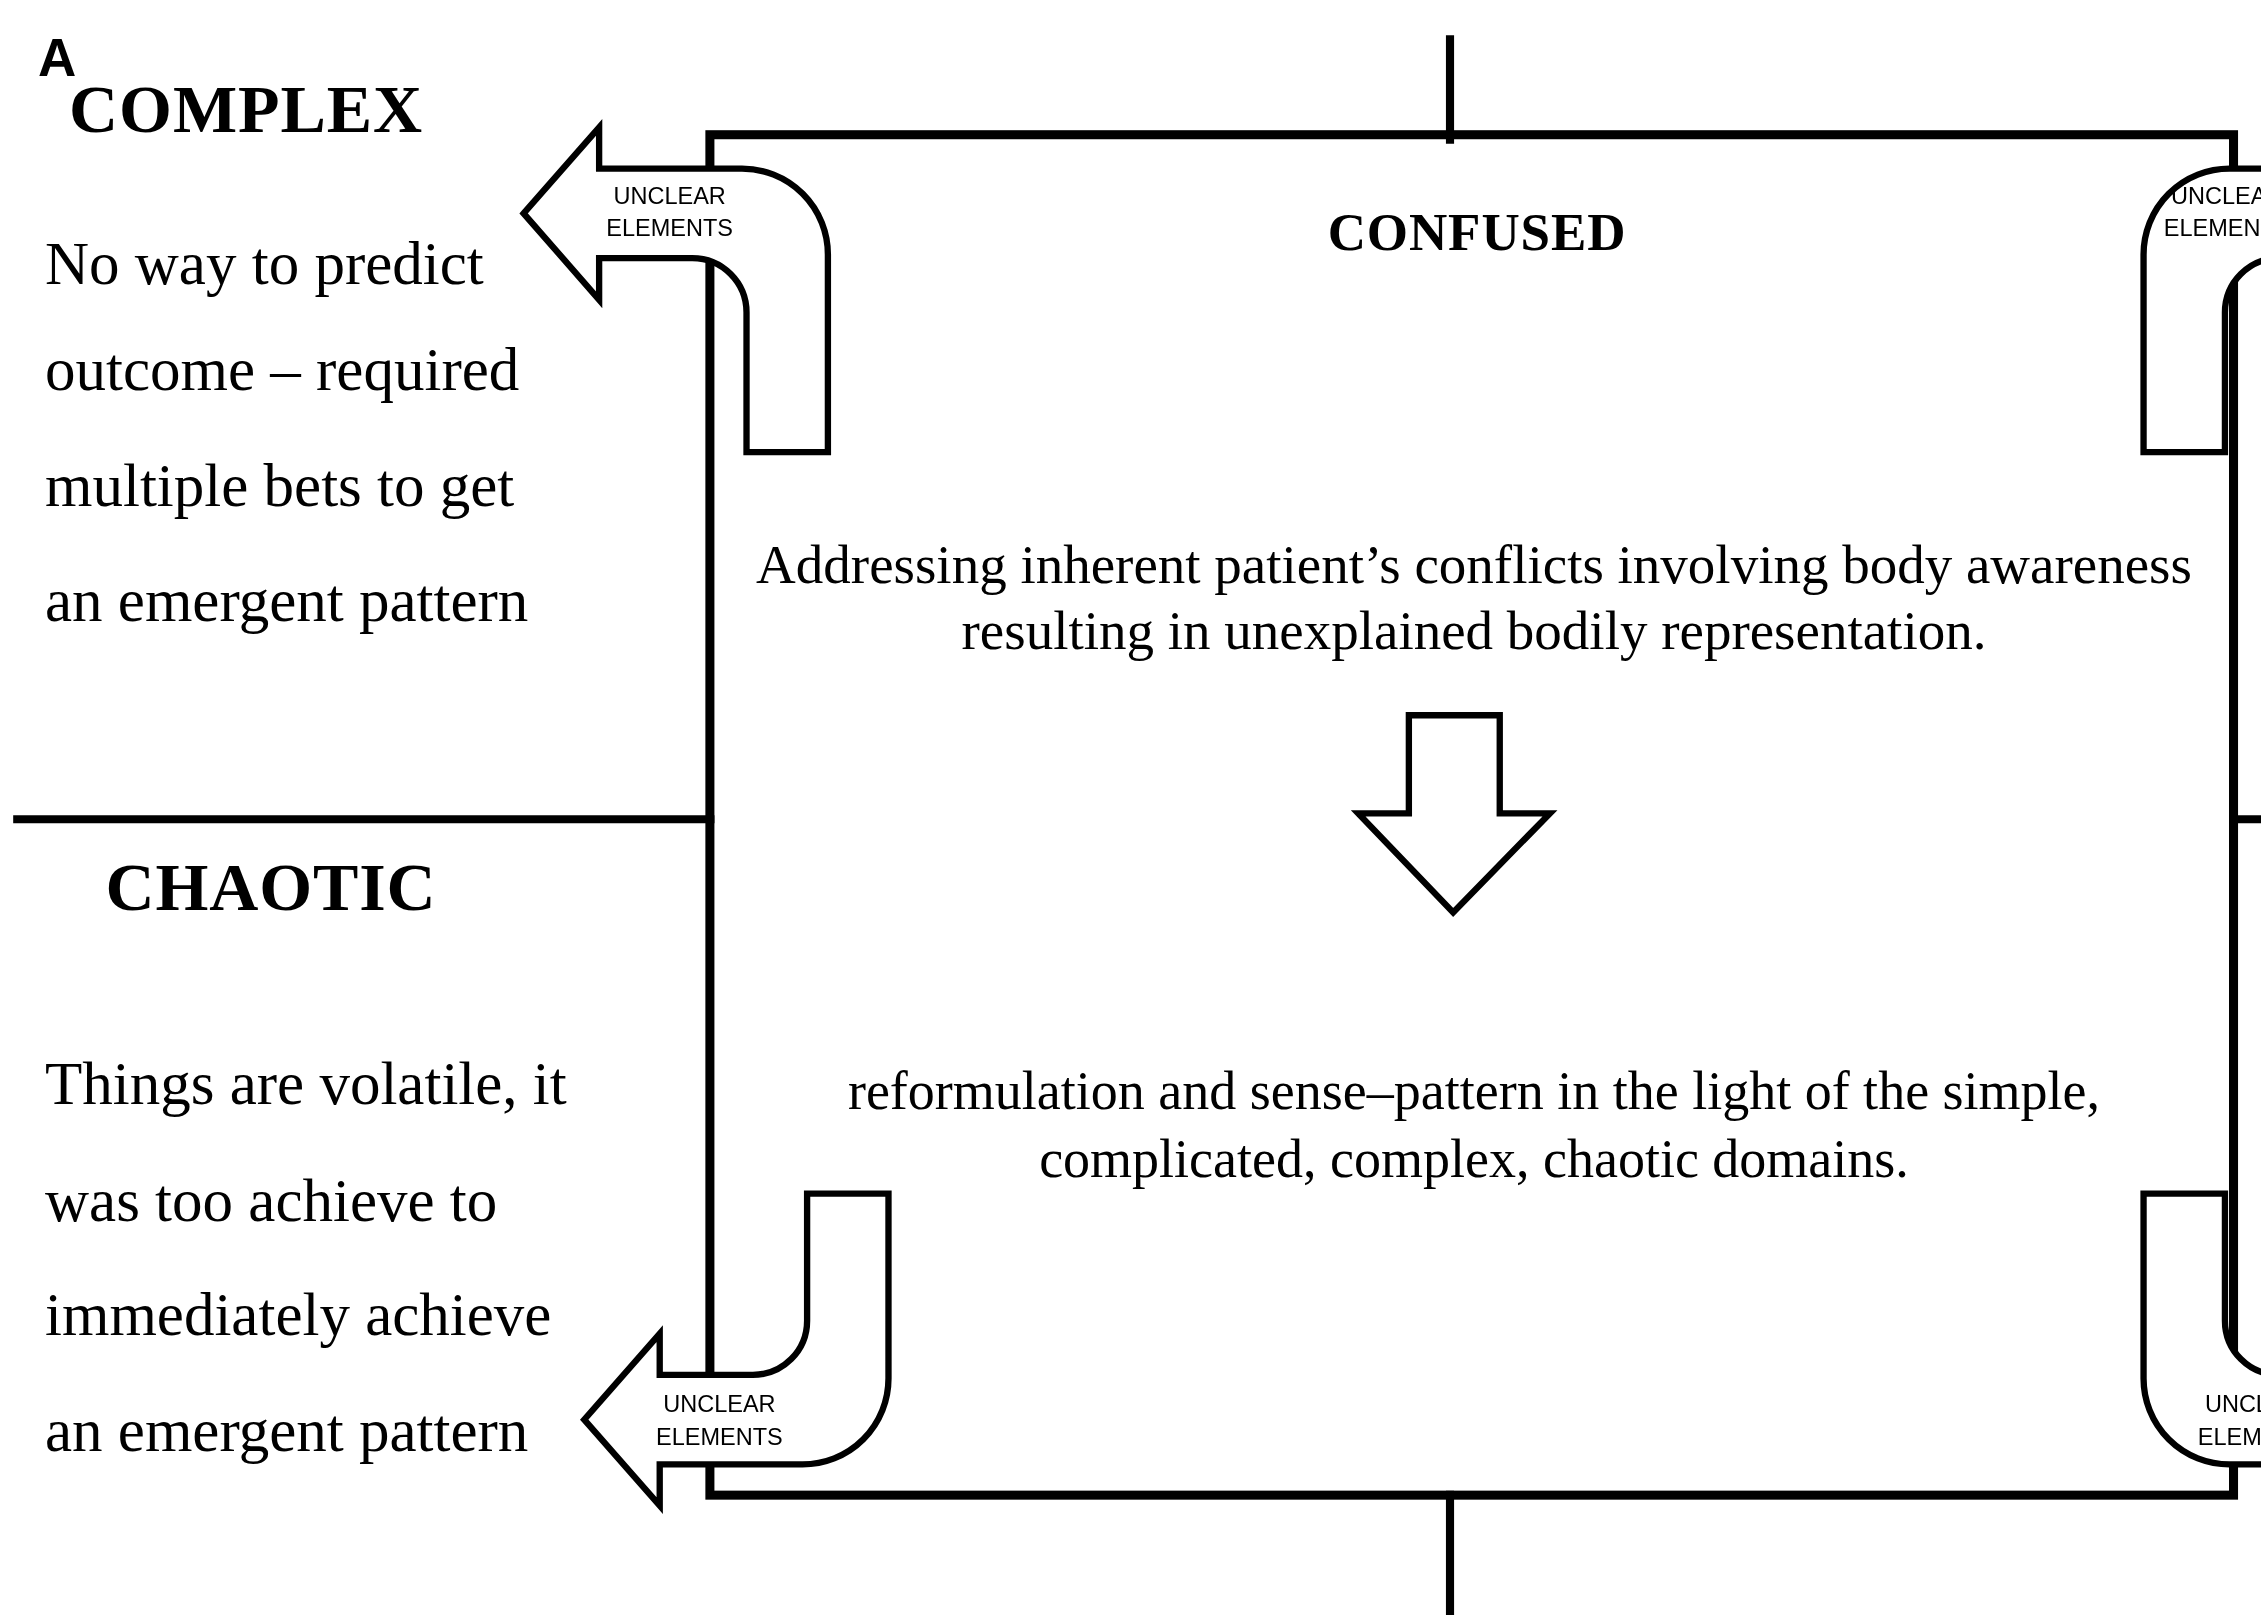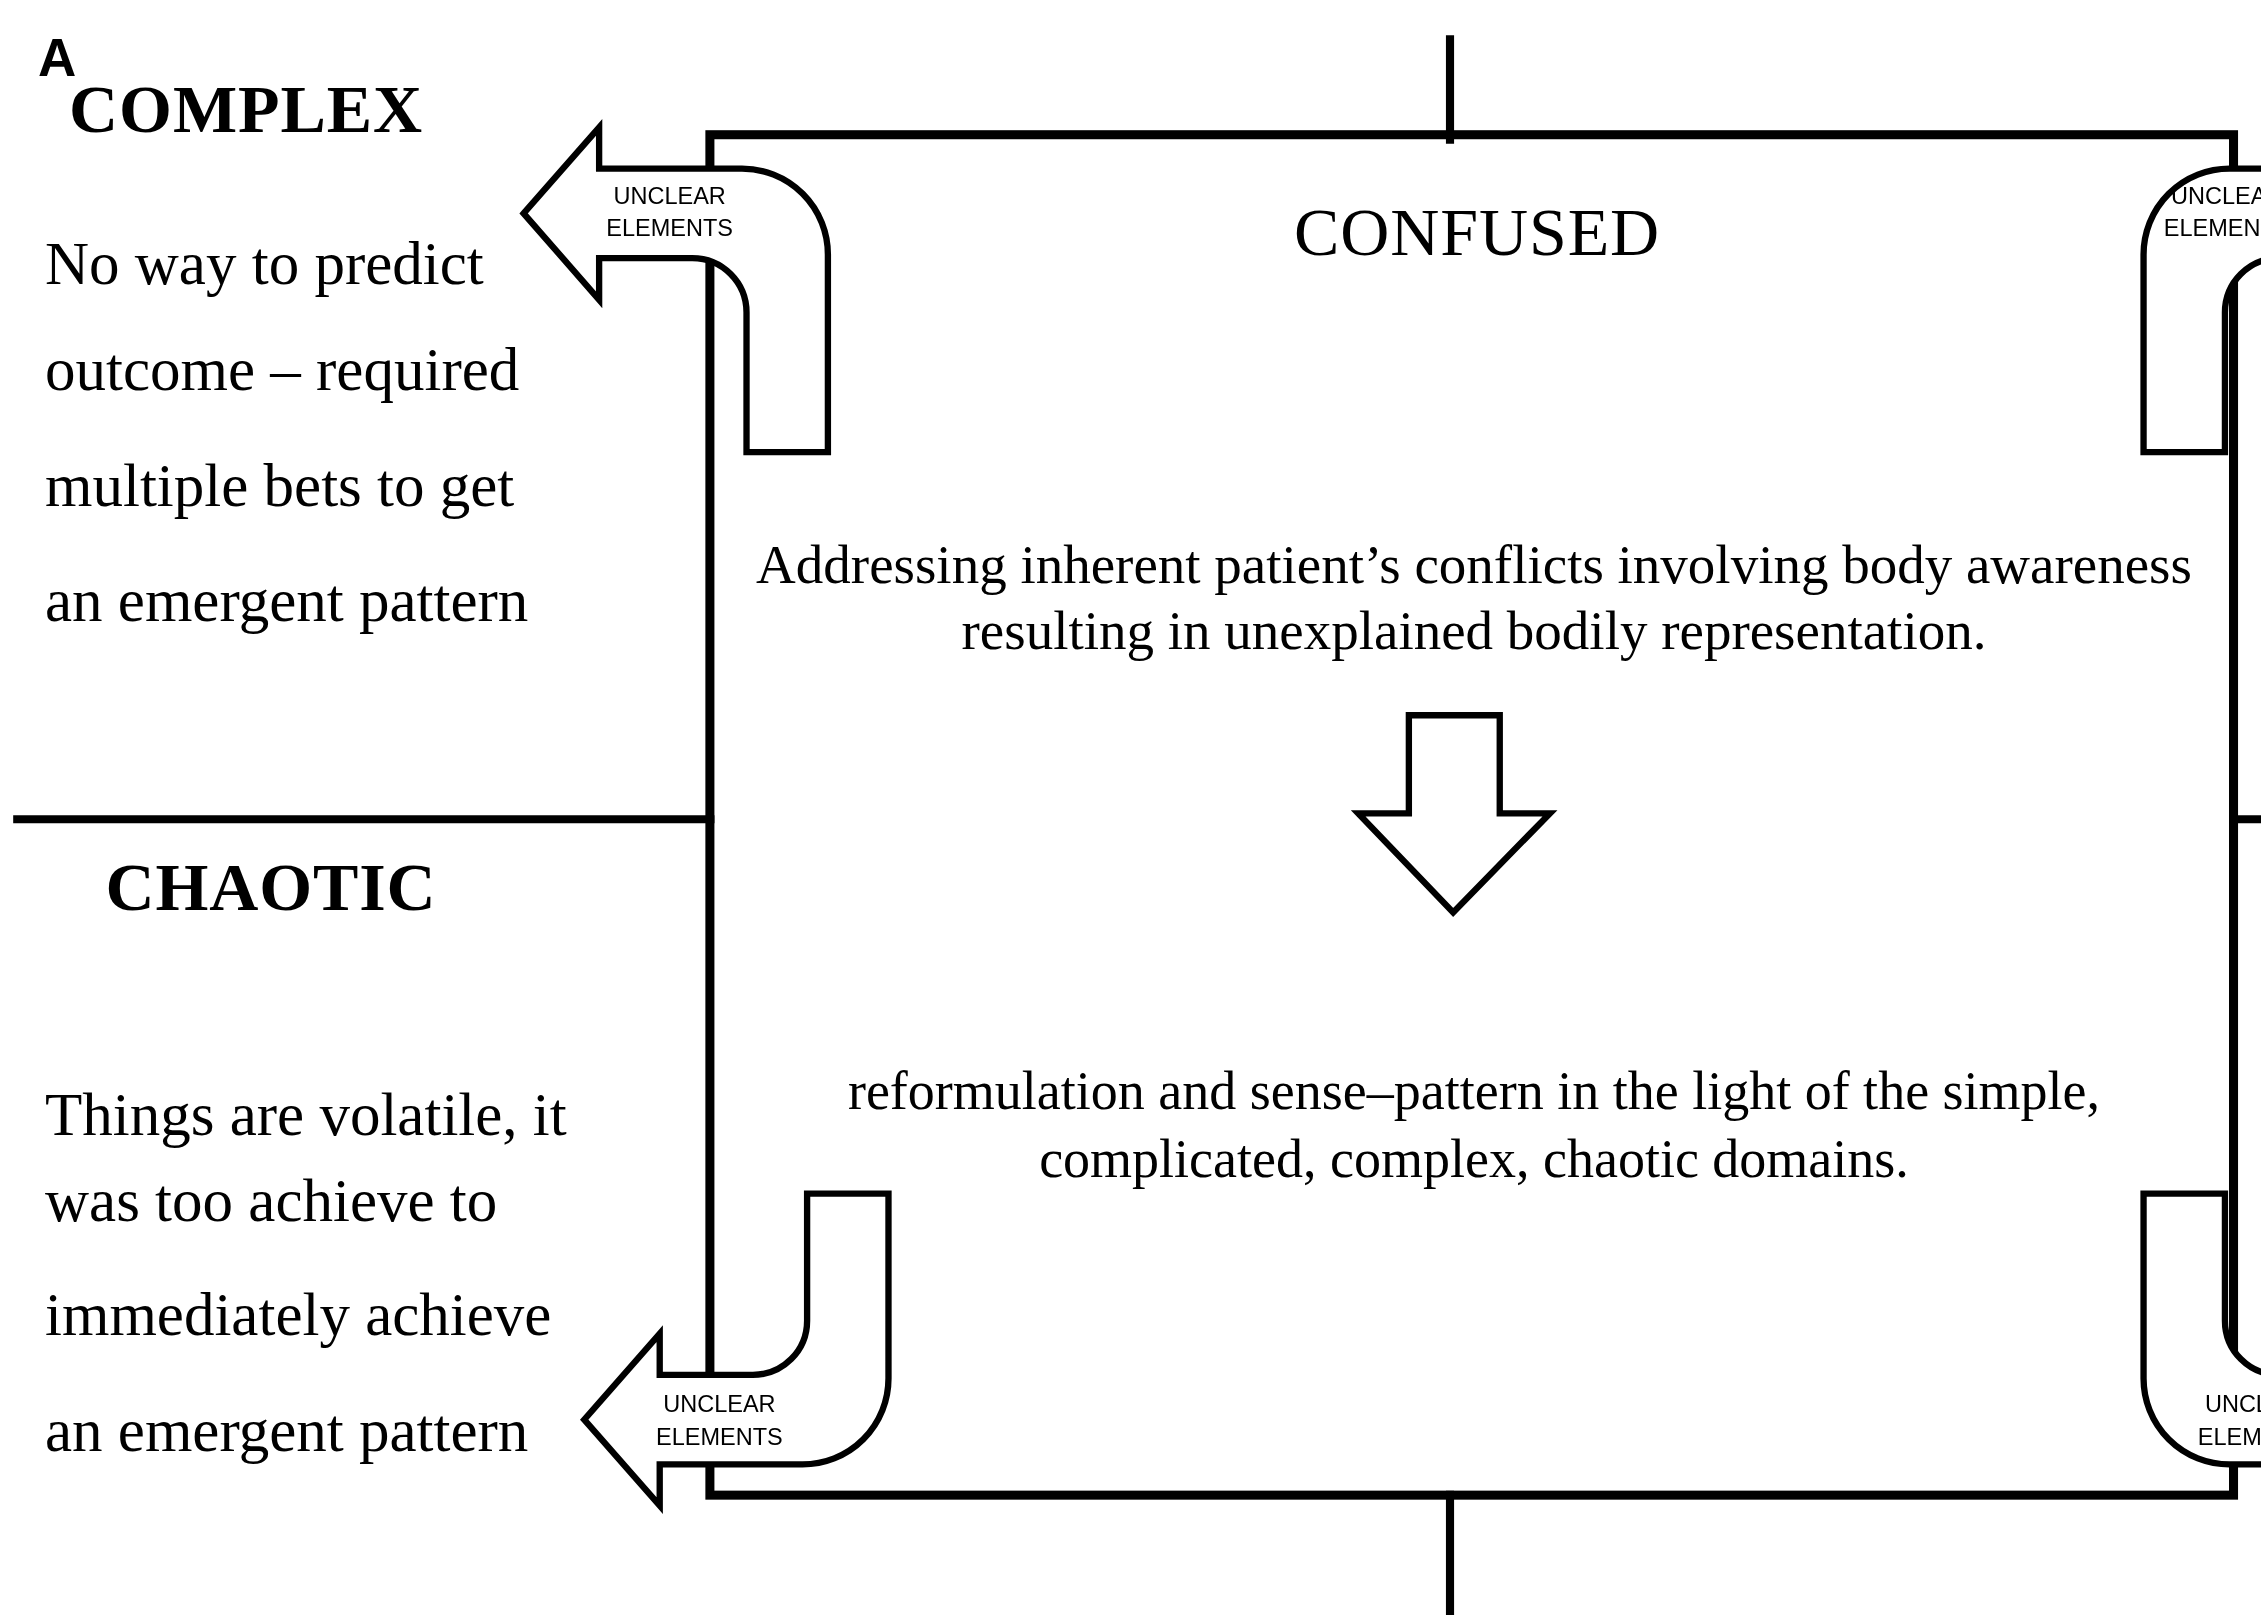--- a/index.html
+++ b/index.html
@@ -24,21 +24,21 @@
     position:absolute;left:38px;top:27px;
     font-family:"Liberation Sans", sans-serif;
     font-weight:bold;font-size:53px;
   }
   .pline{
     position:absolute;
     font-size:61px;
     height:72px;line-height:72px;
     white-space:nowrap;
   }
-  .c-hdr{position:absolute;transform:translate(-50%,-50%);font-weight:normal;font-size:68px;letter-spacing:0.9px;}
+  .c-hdr{position:absolute;transform:translate(-50%,-50%);font-weight:bold;font-size:53px;letter-spacing:0.9px;}
   .cpara{
     position:absolute;
     transform:translateX(-50%);
     text-align:center;
     white-space:nowrap;
   }
   #center-para1{left:1474px;top:532px;font-size:55px;line-height:66px;text-align:center;}
   #center-para2{left:1474px;top:1057px;font-size:54px;line-height:68px;}
   .svgtext{
     font-family:"Liberation Sans", sans-serif;
@@ -88,21 +88,21 @@
 
   <div class="hdr" style="left:246px;top:109px;">COMPLEX</div>
 
   <div class="hdr" style="left:271px;top:887px;">CHAOTIC</div>
 
   <div class="pline" style="left:45px;top:228px;">No way to predict</div>
   <div class="pline" style="left:45px;top:334px;">outcome – required</div>
   <div class="pline" style="left:45px;top:450px;">multiple bets to get</div>
   <div class="pline" style="left:45px;top:565px;">an emergent pattern</div>
 
-  <div class="pline" style="left:45px;top:1048px;margin-top:31px;">Things are volatile, it</div>
+  <div class="pline" style="left:45px;top:1048px;">Things are volatile, it</div>
   <div class="pline" style="left:45px;top:1165px;">was too achieve to</div>
   <div class="pline" style="left:45px;top:1279px;">immediately achieve</div>
   <div class="pline" style="left:45px;top:1395px;">an emergent pattern</div>
 
   <div class="c-hdr" style="left:1477px;top:232px;">CONFUSED</div>
 
   <div class="cpara" id="center-para1">
     <div>Addressing inherent patient’s conflicts involving body awareness</div>
     <div>resulting in unexplained bodily representation.</div>
   </div>

